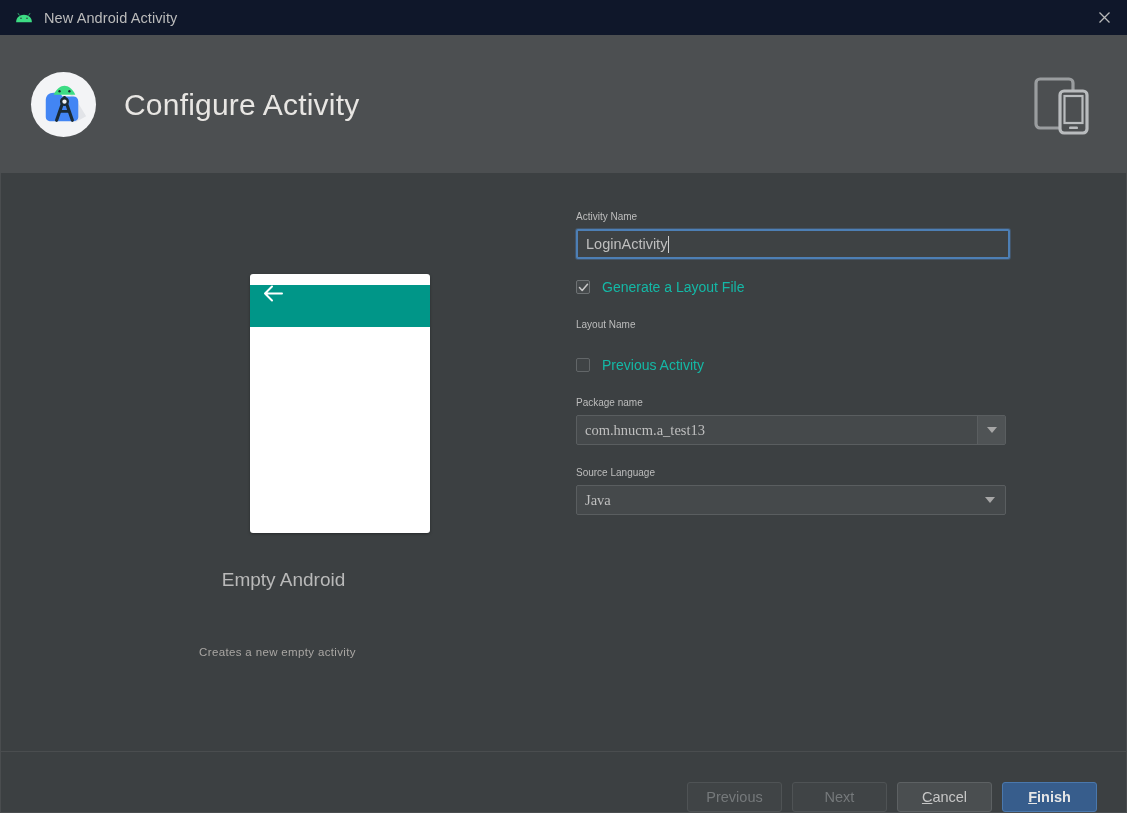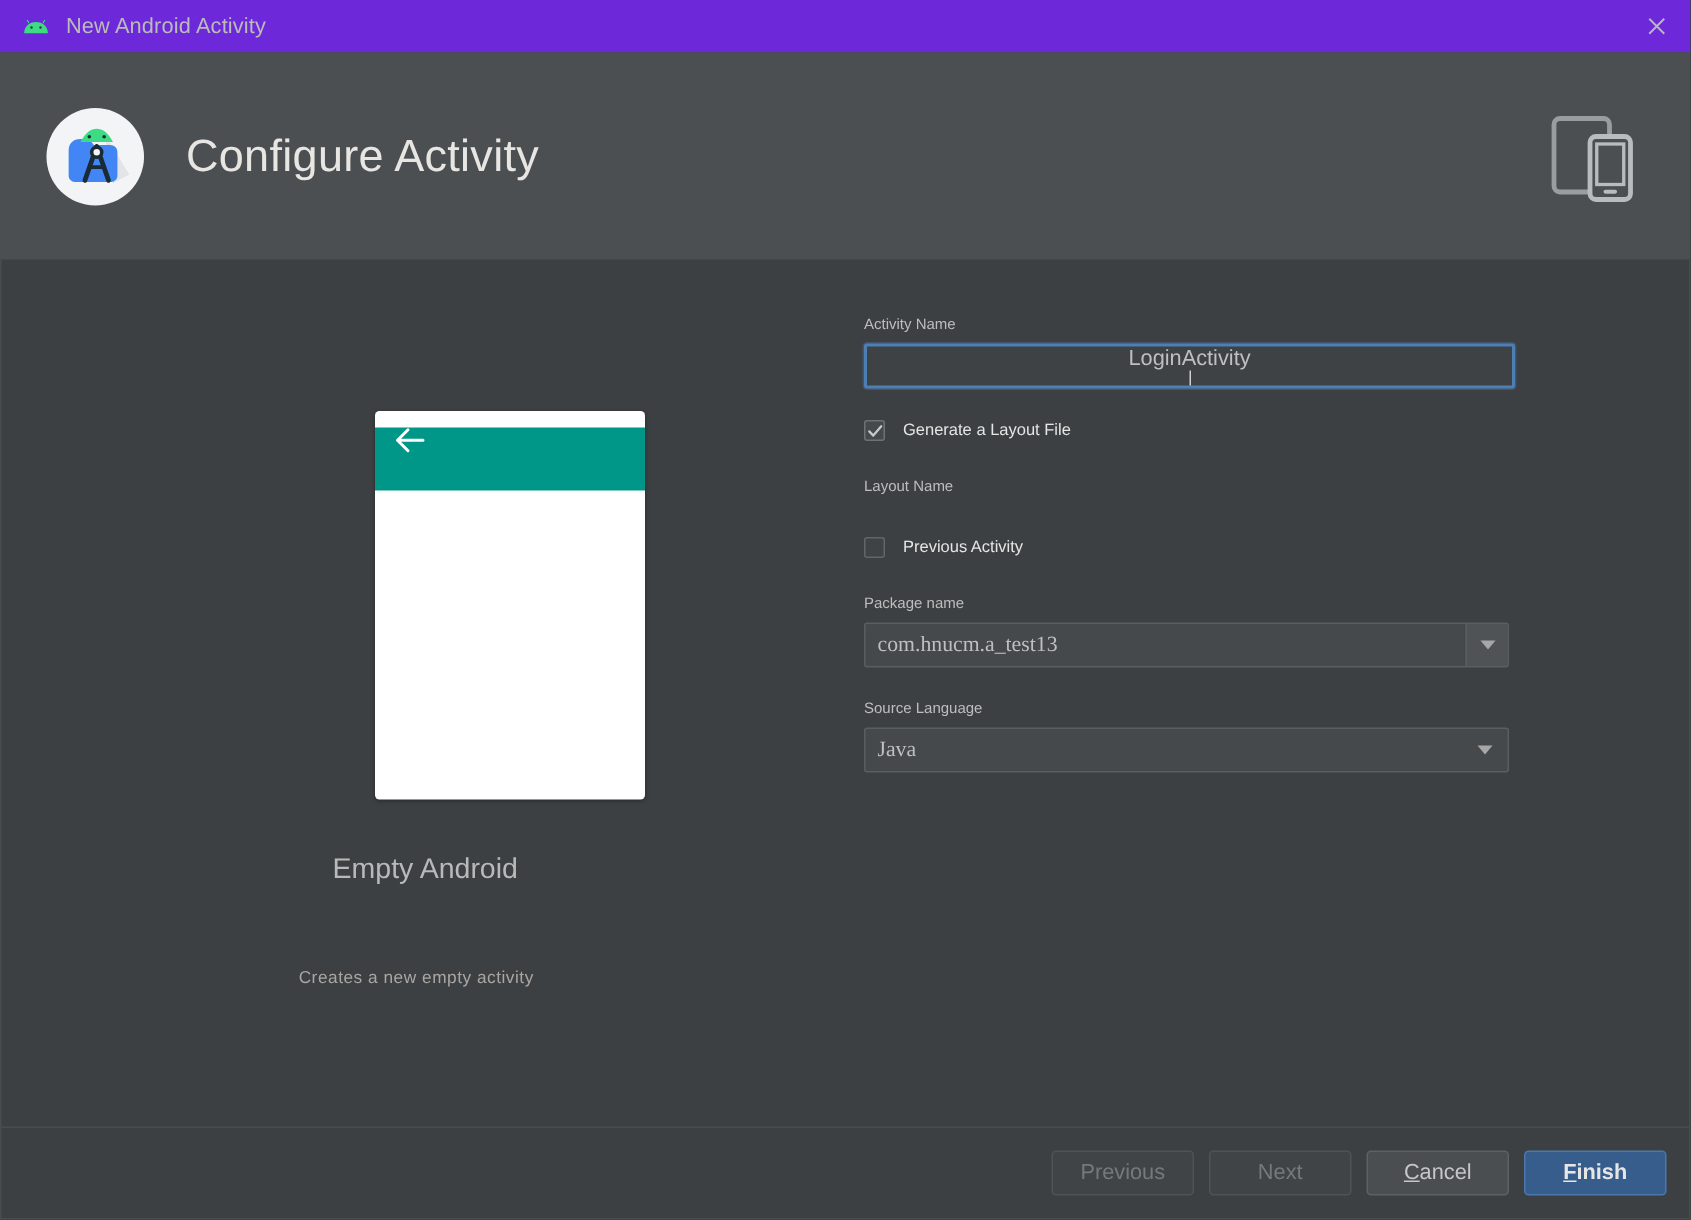--- a/index.html
+++ b/index.html
@@ -17,21 +17,21 @@
     width: 1127px;
     height: 813px;
     background: #3c4042;
     display: flex;
     flex-direction: column;
   }
 
   
   #titlebar {
     height: 35px;
-    background: #6d28d9;
+    background: #0f172a;
     display: flex;
     align-items: center;
     flex: none;
     position: relative;
   }
   #titlebar .app-icon {
     margin-left: 15px;
     width: 18px;
     height: 18px;
     display: block;
@@ -159,21 +159,20 @@
     background: #45494b;
     border: 1px solid #5a5e60;
     border-radius: 2px;
     color: #bfbfbf;
     font-family: "Liberation Sans", sans-serif;
     font-size: 14.5px;
     padding: 0 8px;
     display: flex;
     align-items: center;
     position: relative;
-    flex-direction: column;
   }
   .text-input.focused {
     width: 434px;
     height: 30px;
     border: 2px solid #4d7fb5;
     background: #3e4244;
     box-shadow: 0 0 0 1px rgba(77,127,181,.35);
   }
   .caret {
     display: inline-block;
@@ -197,22 +196,22 @@
     background: #45494b;
     position: relative;
     flex: none;
     display: flex;
     align-items: center;
     justify-content: center;
   }
   .checkbox.unchecked { background: #3f4345; border-color: #626668; }
   .check-label {
     margin-left: 12px;
-    color: #e5e5e5;
-    font-size: 11px;
+    color: #14b8a6;
+    font-size: 14px;
   }
 
   
   .combo {
     width: 430px;
     height: 30px;
     background: #45494b;
     border: 1px solid #5a5e60;
     border-radius: 2px;
     display: flex;
@@ -255,23 +254,23 @@
   
   #footer {
     height: 62px;
     flex: none;
     border-top: 1px solid #4a4d4f;
     border-left: 1px solid #4a4d4f;
     border-right: 1px solid #4a4d4f;
     border-bottom: 1px solid #4a4d4f;
     background: #3c4042;
     display: flex;
-    align-items: center;
+    align-items: flex-end;
     justify-content: flex-end;
-    padding-right: 15px;
+    padding-right: 29px;
     gap: 10px;
   }
   .btn {
     height: 30px;
     min-width: 95px;
     border-radius: 3px;
     border: 1px solid #5d6163;
     background: #4a4e50;
     color: #c6c6c6;
     font-family: "Liberation Sans", sans-serif;

